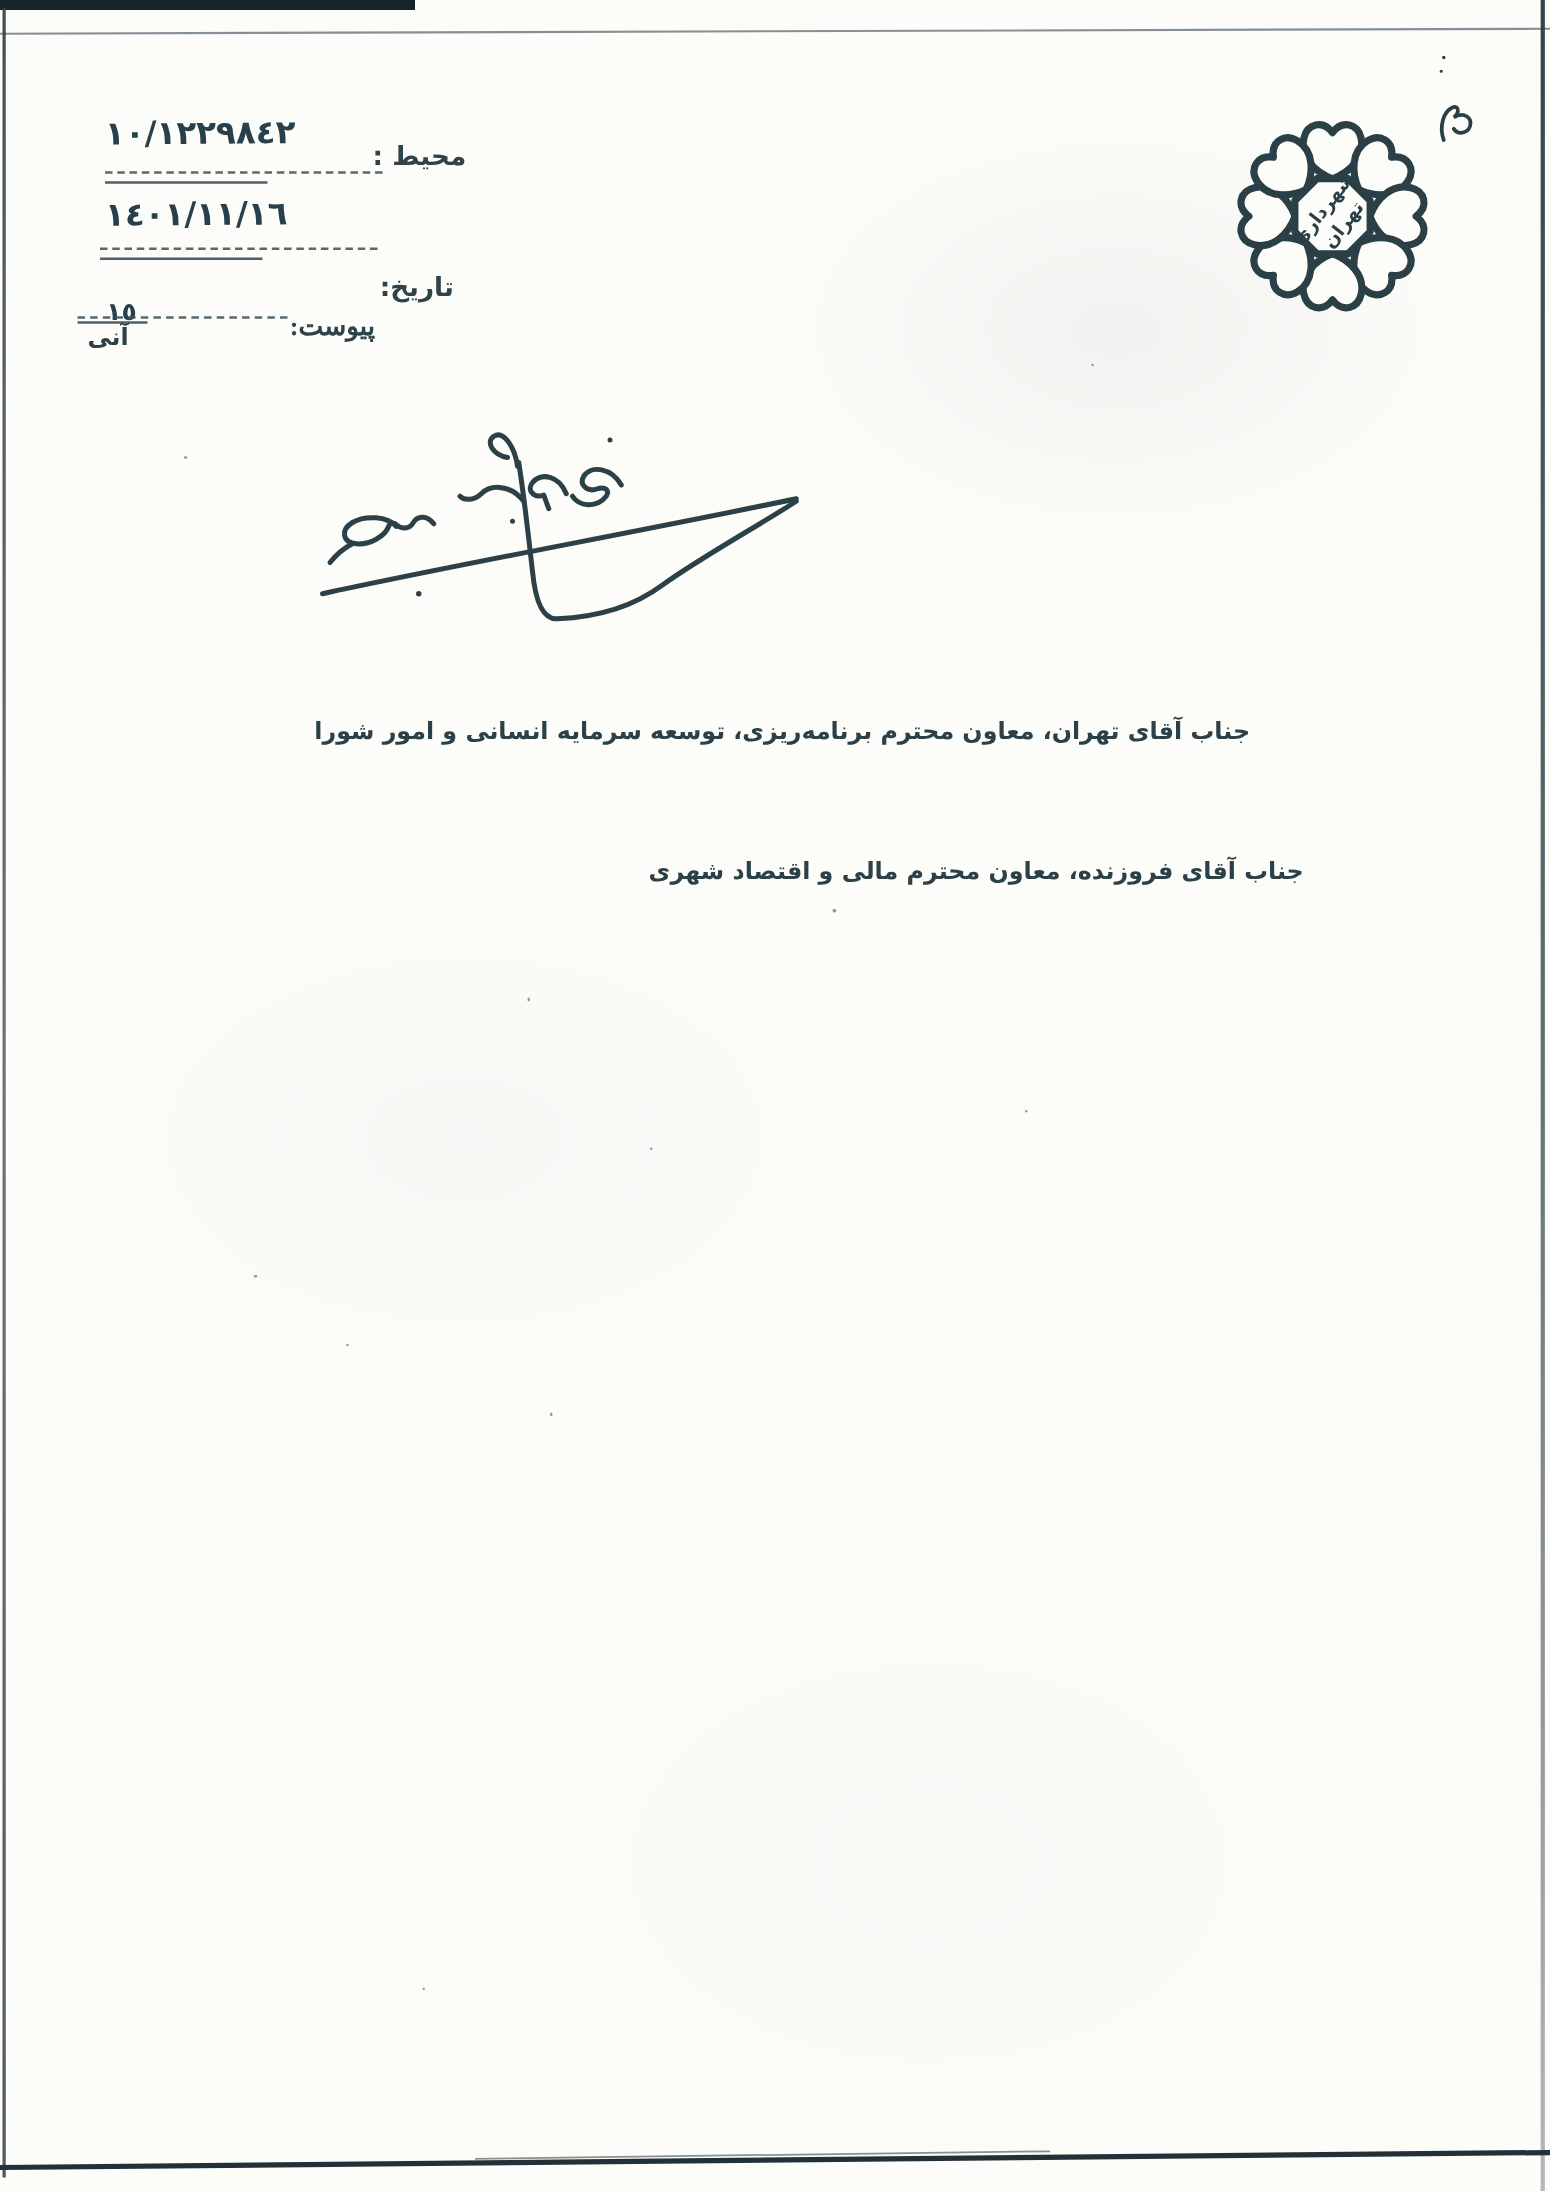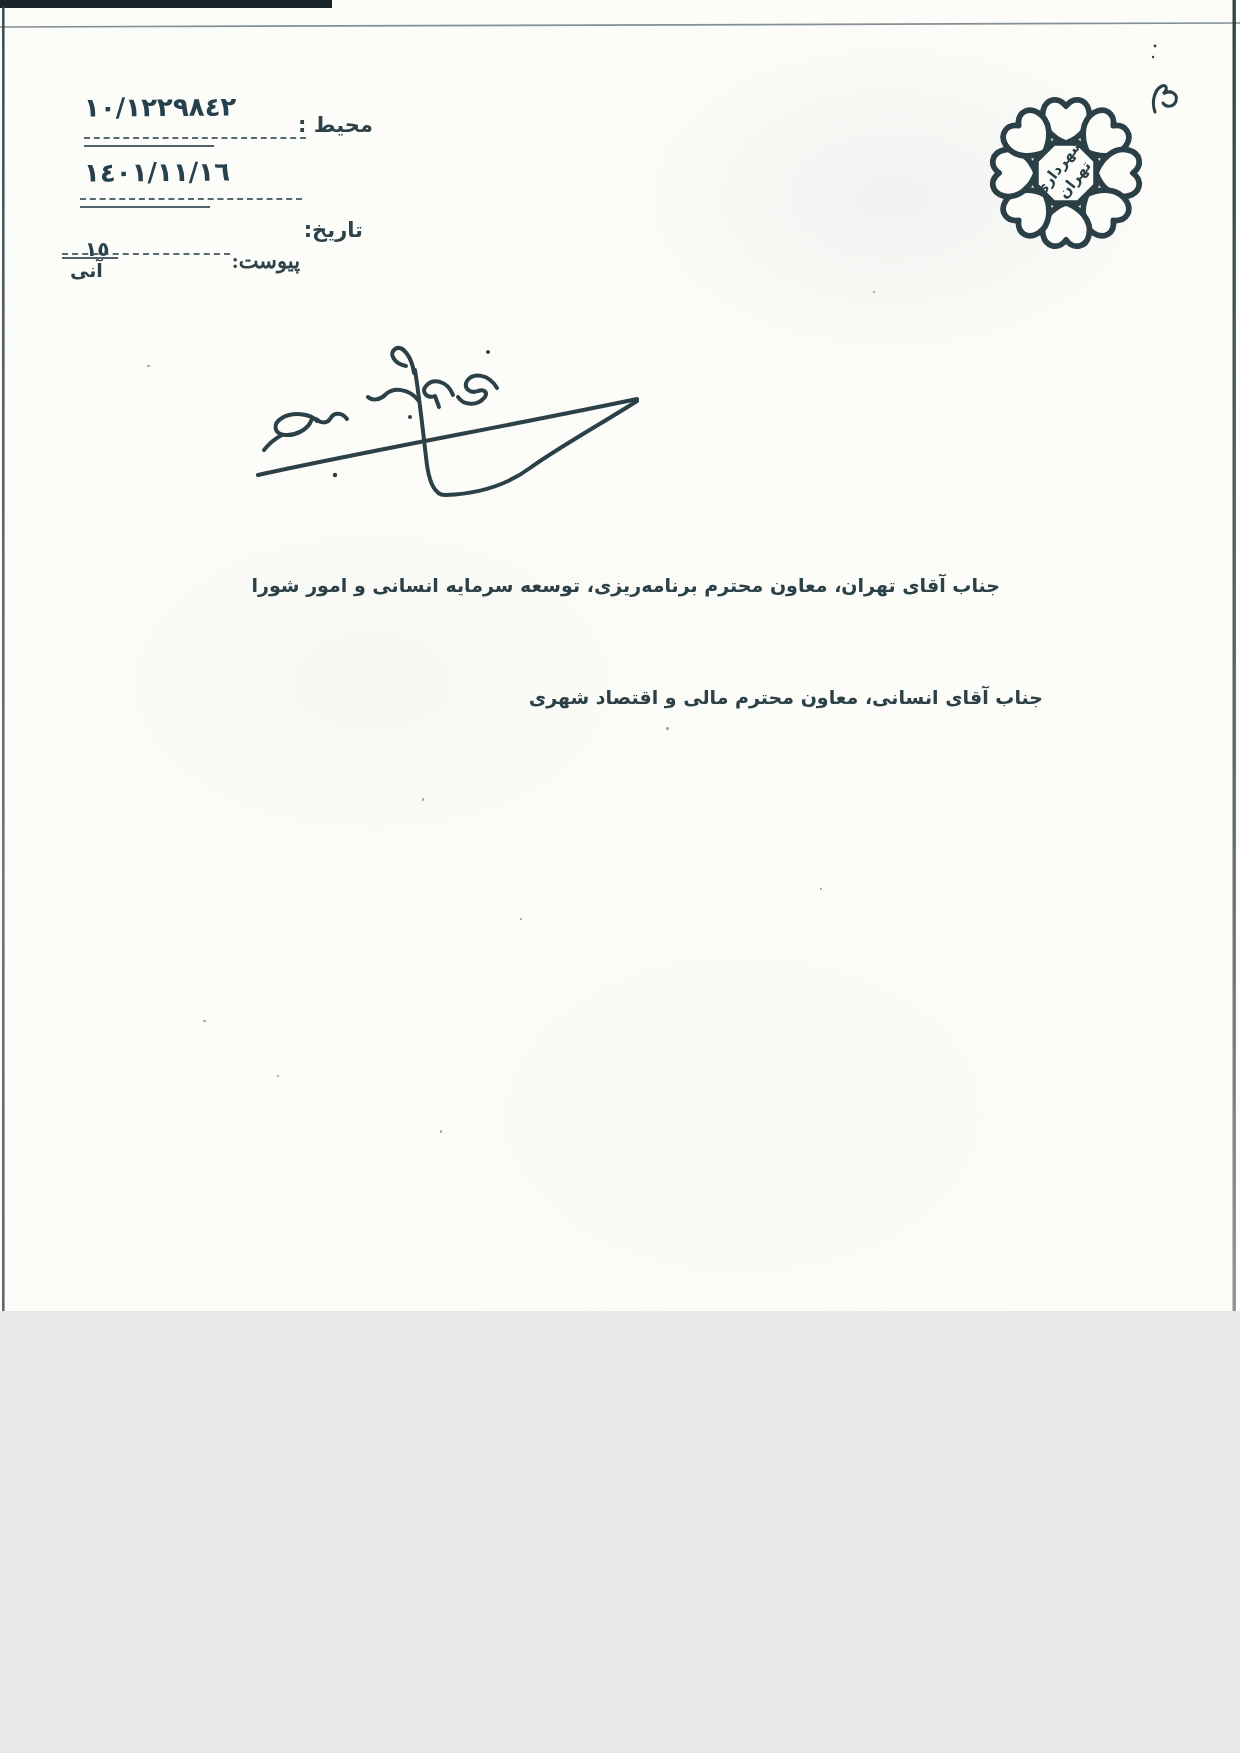--- a/index.html
+++ b/index.html
@@ -1,18 +1,18 @@
 <!DOCTYPE html>
 <html lang="fa"><head>
 <meta charset="utf-8">
 <style>
   html,body{margin:0;padding:0;background:#e8e8e6;}
   .page{
     position:relative;
-    width:1240px;height:1311px;
+    width:1240px;height:1753px;
     margin:0 auto;
     overflow:hidden;
     background:
       radial-gradient(420px 260px at 72% 15%, rgba(188,194,192,.16), transparent 70%),
       radial-gradient(520px 320px at 30% 52%, rgba(198,202,199,.10), transparent 70%),
       radial-gradient(600px 400px at 60% 85%, rgba(200,204,201,.08), transparent 75%),
       #fcfcf9;
     font-family:"DejaVu Sans", sans-serif;
     color:#2d4149;
   }
@@ -130,21 +130,21 @@
 
         <path d="M129 101 C123 93 115 95 112 101 C109 106 102 105 98 101"></path>
         <path d="M99 103 C92 95 74 94 64 100 C54 106 56 116 67 117 C78 118 90 111 93 103 C94 100 97 100 99 103"></path>
         <path d="M64 117 C56 121 50 127 46 132"></path>
         <circle cx="117" cy="157" r="2.2" fill="#2c4048" stroke="none"></circle>
       </g>
     </svg>
   </div>
 
   <div class="abs recipient fa" style="right:240px;top:574px;">جناب آقای تهران، معاون محترم برنامه‌ریزی، توسعه سرمایه انسانی و امور شورا</div>
-  <div class="abs recipient fa" style="right:197px;top:686px;">جناب آقای انسانی، معاون محترم مالی و اقتصاد شهری</div>
+  <div class="abs recipient fa" style="right:197px;top:686px;">جناب آقای فروزنده، معاون محترم مالی و اقتصاد شهری</div>
 
   <div class="speck" style="left:666px;top:727px;width:3px;height:3px;"></div>
   <div class="speck" style="left:422px;top:798px;width:2px;height:3px;"></div>
   <div class="speck" style="left:520px;top:918px;width:2px;height:2px;"></div>
   <div class="speck" style="left:203px;top:1020px;width:3px;height:2px;"></div>
   <div class="speck" style="left:277px;top:1075px;width:2px;height:2px;"></div>
   <div class="speck" style="left:440px;top:1130px;width:2px;height:3px;"></div>
   <div class="speck" style="left:147px;top:365px;width:3px;height:2px;"></div>
   <div class="speck" style="left:873px;top:291px;width:2px;height:2px;"></div>
   <div class="speck" style="left:820px;top:888px;width:2px;height:2px;"></div>

